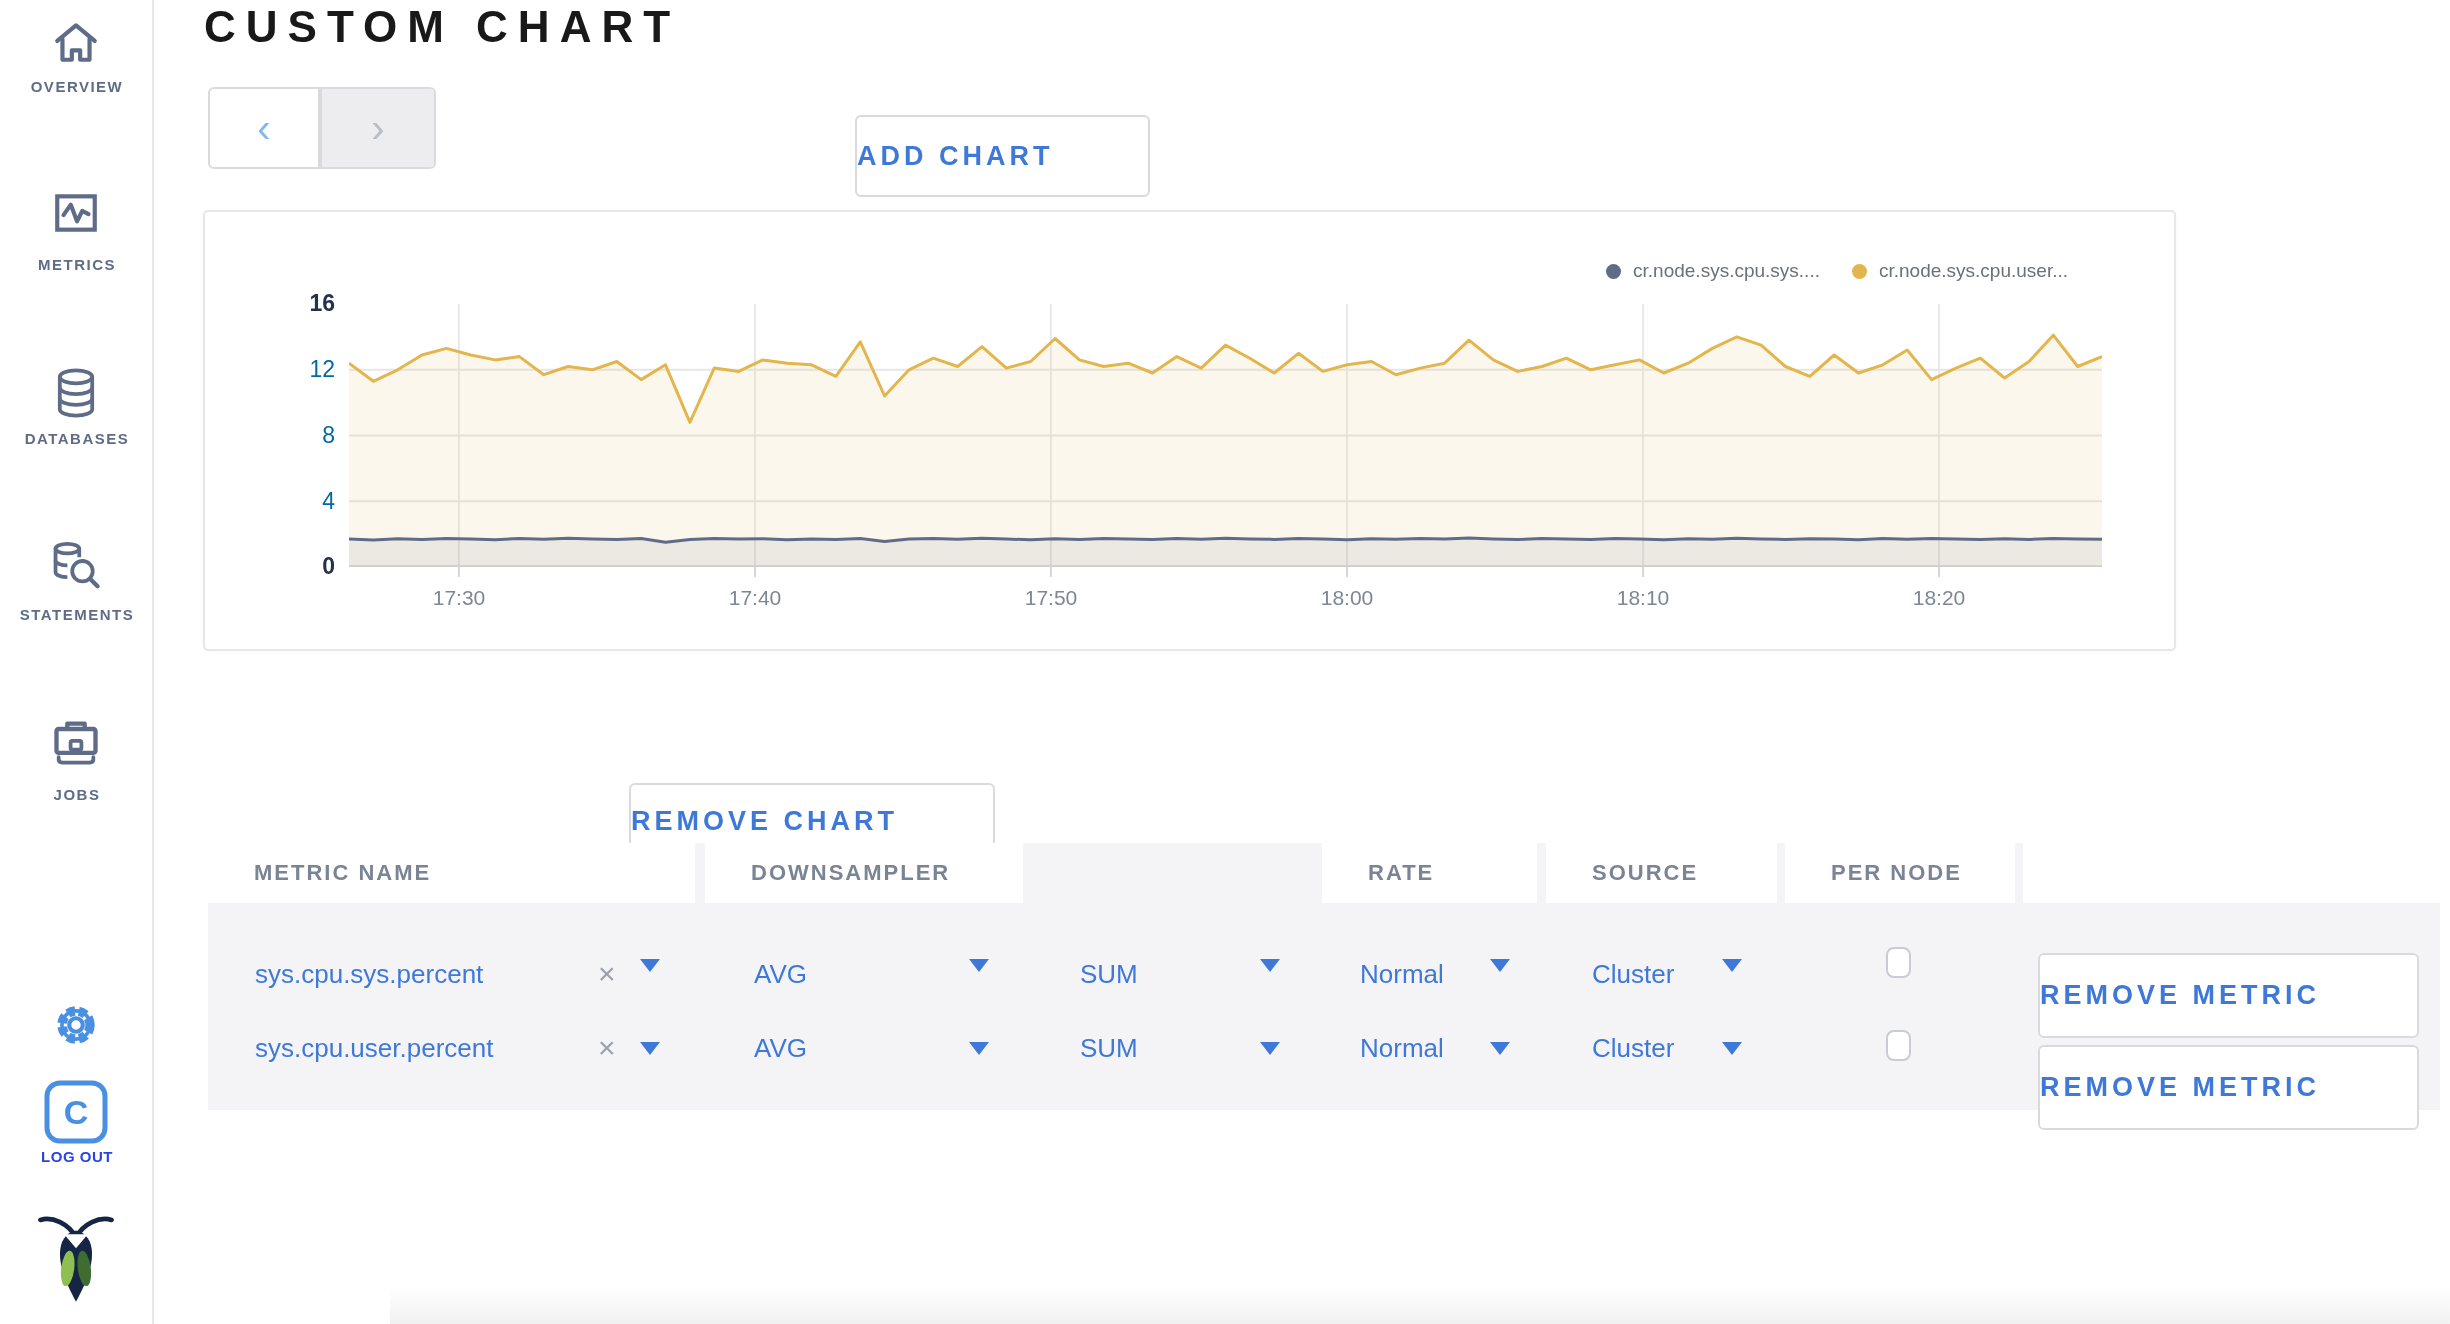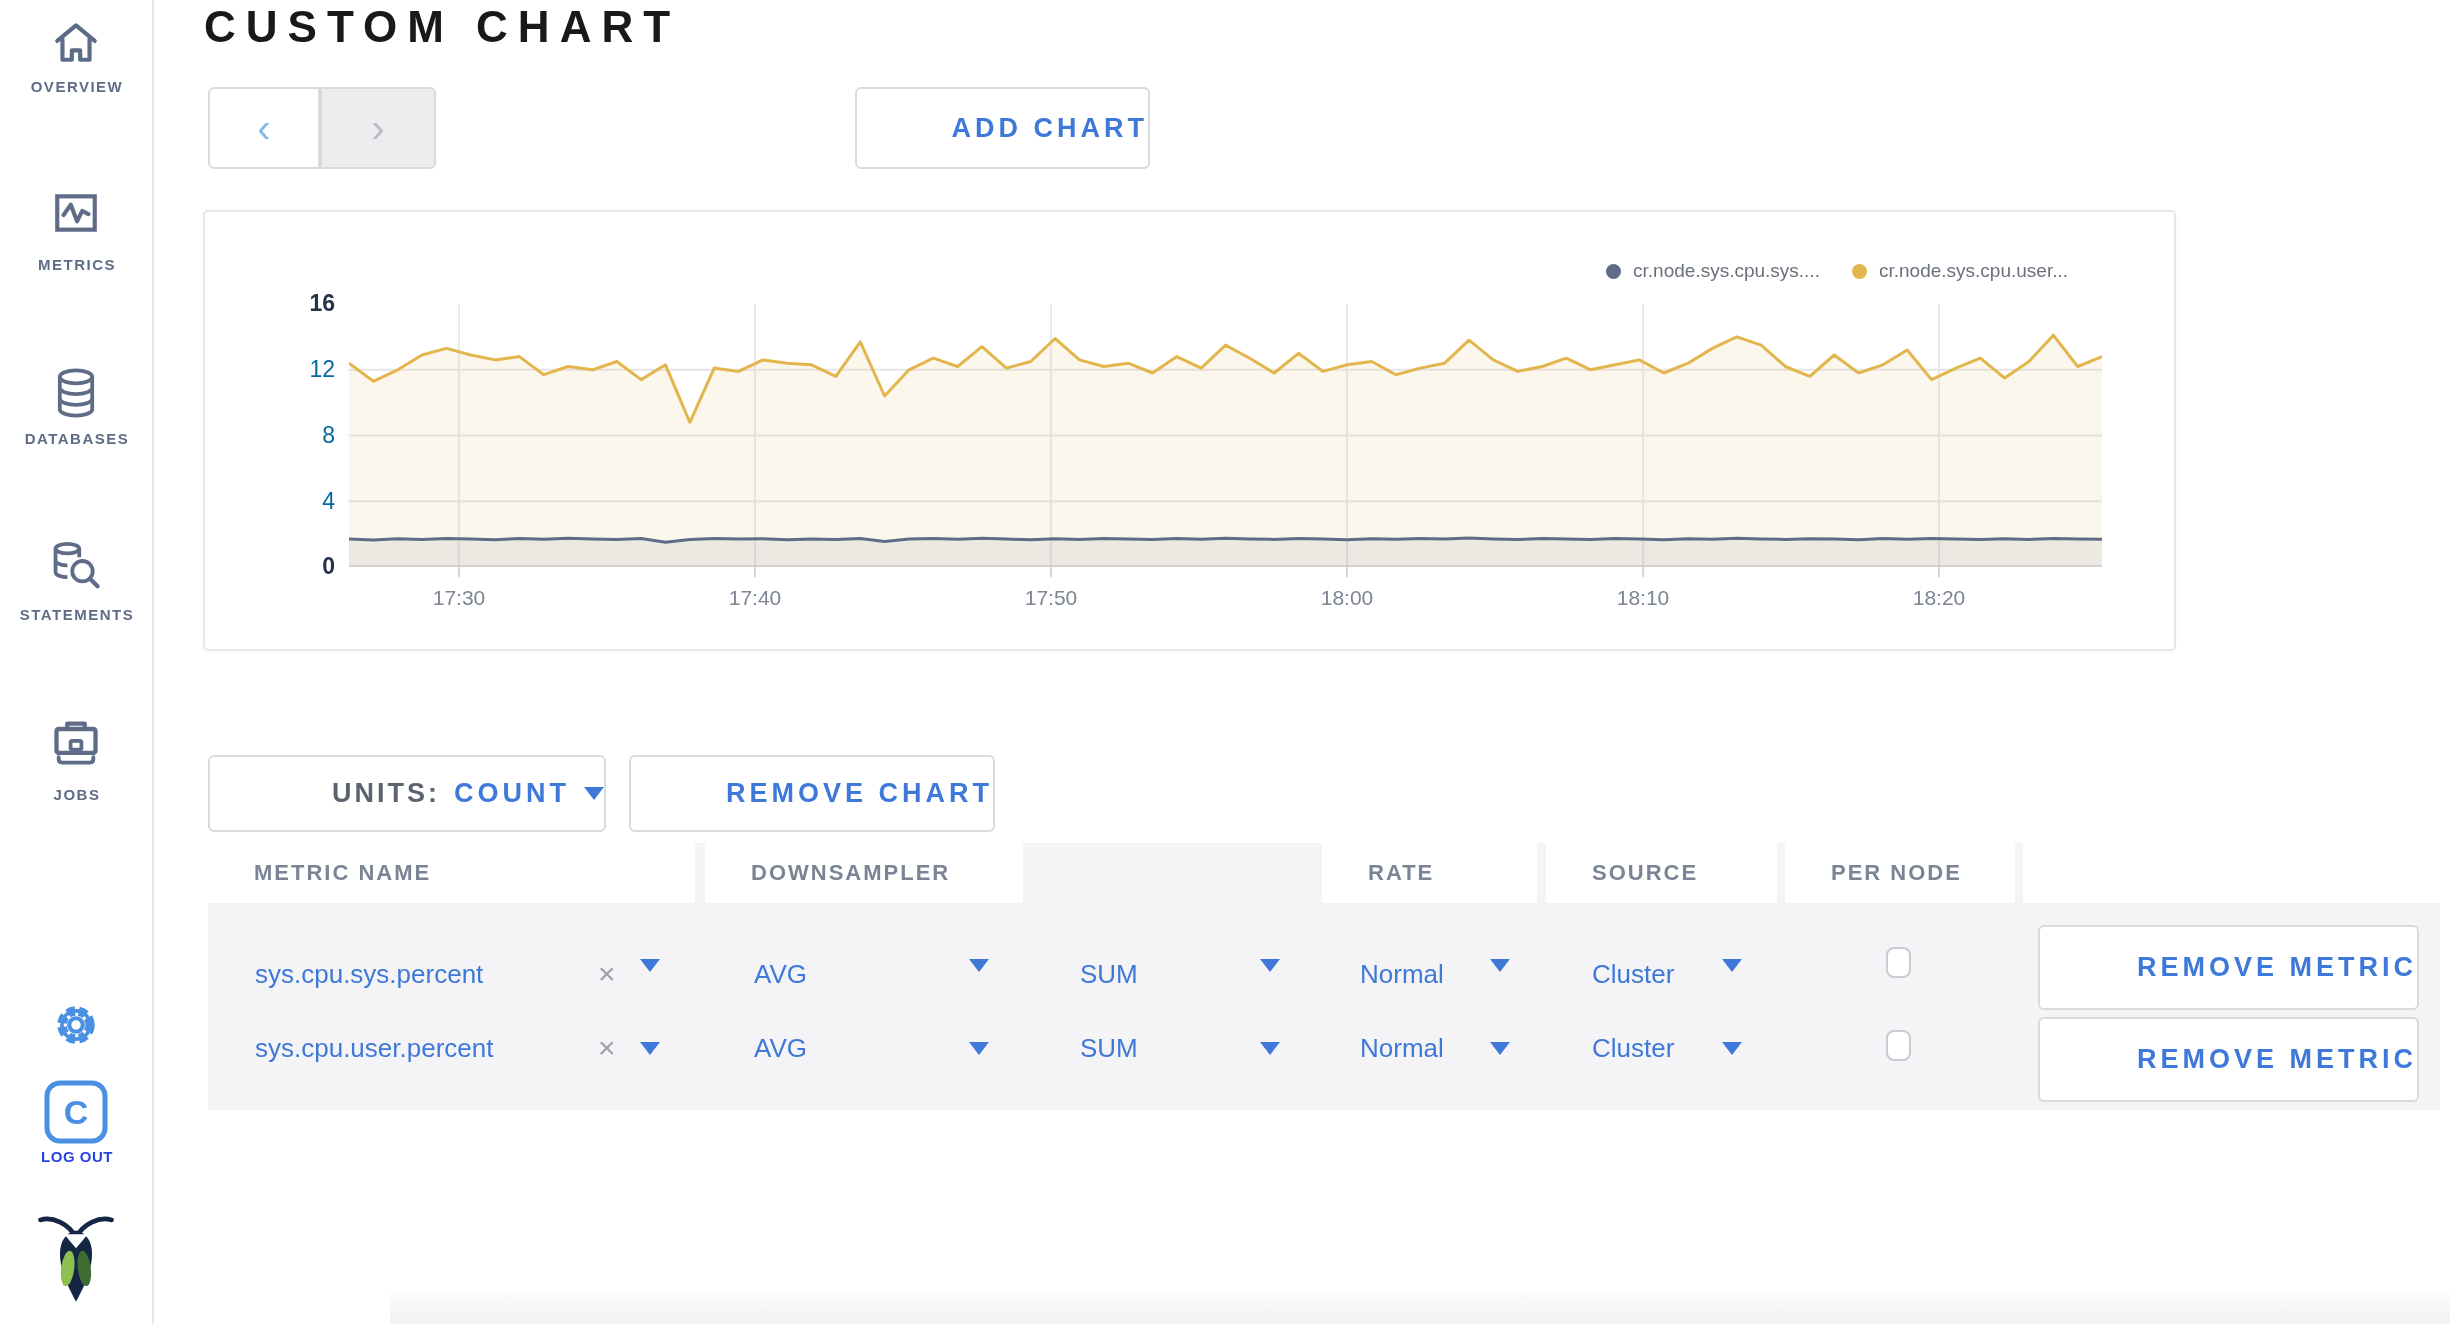--- a/index.html
+++ b/index.html
@@ -12,21 +12,21 @@
   .side-label { position:absolute; left:0; width:154px; text-align:center; font-size:15px; font-weight:700; letter-spacing:1.5px; color:#5f6c87; }
   .logout-label { color:#2743e3; font-size:15px; font-weight:700; letter-spacing:0.5px; }
 
   
   .page-title { position:absolute; left:204px; top:2px; font-size:44px; font-weight:700; letter-spacing:10px; color:#191919; }
   .time-group { position:absolute; left:208px; top:87px; height:82px; display:flex; border:2px solid #d8dade; border-radius:6px; background:#fff; overflow:hidden; }
   .seg { display:flex; align-items:center; justify-content:center; height:100%; }
   .seg-prev { width:110px; border-right:2px solid #d8dade; color:#85b7ea; font-size:40px; cursor:pointer; }
   .seg-range { width:367px; color:#3e78d8; font-size:27px; font-weight:600; letter-spacing:4px; cursor:pointer; }
   .seg-next { width:114px; border-left:2px solid #d8dade; background:#ededef; color:#b9bdc5; font-size:40px; }
-  .btn { position:absolute; background:#fff; border:2px solid #d8dade; border-radius:6px; color:#3e78d8; font-size:27px; font-weight:600; letter-spacing:4px; display:flex; align-items:center; justify-content:flex-end; cursor:pointer; }
+  .btn { position:absolute; background:#fff; border:2px solid #d8dade; border-radius:6px; color:#3e78d8; font-size:27px; font-weight:600; letter-spacing:4px; display:flex; align-items:center; justify-content:flex-start; cursor:pointer;margin-top:28px; }
   .add-chart { left:855px; top:87px; width:295px; height:82px; }
 
   
   .chart-card { position:absolute; left:203px; top:210px; width:1973px; height:441px; background:#fff; border:2px solid #e6e7ea; border-radius:5px; box-shadow:0 1px 4px rgba(0,0,0,0.03); }
   .legend { position:absolute; top:48px; right:106px; display:flex; gap:32px; align-items:center; }
   .legend-item { display:flex; align-items:center; gap:12px; }
   .legend-dot { width:15px; height:15px; border-radius:50%; }
   .legend-label { font-size:19px; color:#6a717c; }
   #chart-svg { position:absolute; left:144px; top:92px; }
   .ylab { position:absolute; width:72px; left:58px; height:28px; text-align:right; font-size:23px; }
@@ -194,25 +194,20 @@
     <div class="ylab major" style="top:341px">0</div>
 
     <div class="xlab" style="left:199px">17:30</div>
     <div class="xlab" style="left:495px">17:40</div>
     <div class="xlab" style="left:791px">17:50</div>
     <div class="xlab" style="left:1087px">18:00</div>
     <div class="xlab" style="left:1383px">18:10</div>
     <div class="xlab" style="left:1679px">18:20</div>
   </section>
 
-  <div class="btn units-btn">
-    <span class="units-word">UNITS:</span>
-    <span>COUNT</span>
-    <span class="caret"></span>
-  </div>
   <div class="btn remove-chart">
     <span>REMOVE CHART</span>
   </div>
 
   <div class="table-panel">
     <div class="hcell c1">METRIC NAME</div>
     <div class="hcell c2">DOWNSAMPLER</div>
     <div class="hcell c4">RATE</div>
     <div class="hcell c5">SOURCE</div>
     <div class="hcell c6">PER NODE</div>

